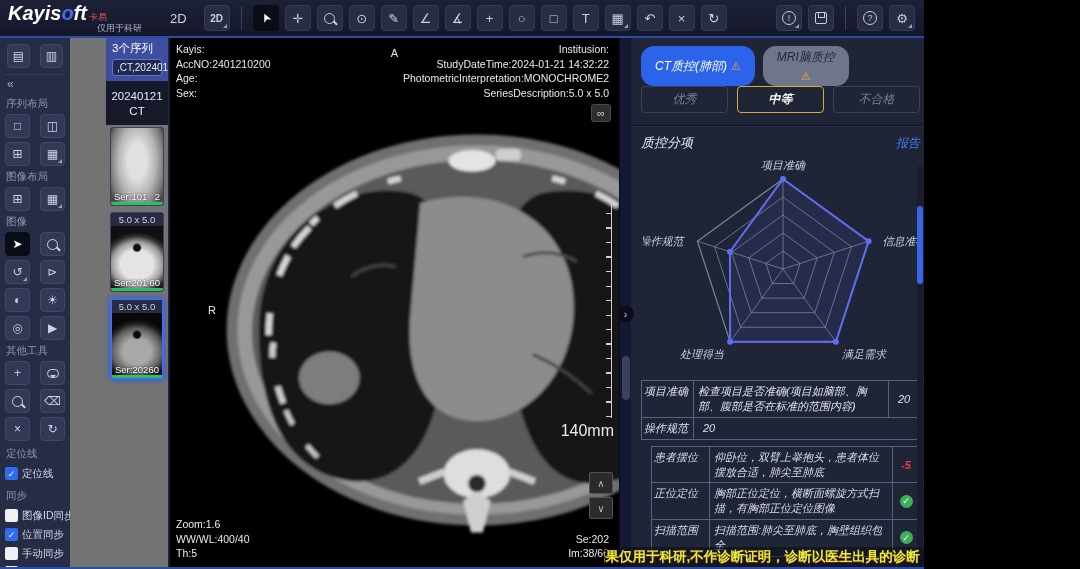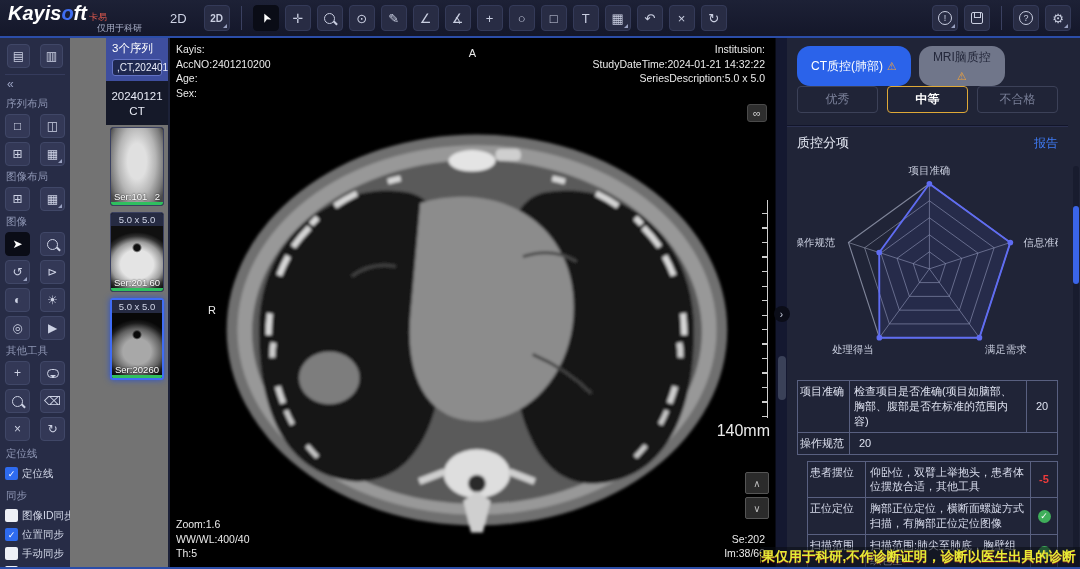--- a/index.html
+++ b/index.html
@@ -1,18 +1,18 @@
 <!DOCTYPE html>
 <html><head>
 <meta charset="utf-8">
 <style>
   * { margin:0; padding:0; box-sizing:border-box; }
   html,body { width:1080px; height:569px; overflow:hidden; background:#000; }
   body { font-family:"Liberation Sans","DejaVu Sans",sans-serif; color:#d8dcec; font-size:12px; }
-  #app { position:relative; width:1080px; height:569px; background:#101322; border-bottom:2px solid #2b4da8; display:flex; flex-direction:column; }
+  #app { position:relative; width:924px; height:569px; background:#101322; border-bottom:2px solid #2b4da8; display:flex; flex-direction:column; }
 
   
   #topbar { height:38px; flex:0 0 38px; background:linear-gradient(#1d2136,#14172a); border-bottom:2px solid #2b4da8; display:flex; align-items:center; position:relative; z-index:5; }
   #logo-block { width:170px; padding-left:8px; line-height:1; }
   #logo-line { display:flex; align-items:baseline; }
   #logo-name { font-size:20px; font-weight:bold; font-style:italic; color:#fff; letter-spacing:0; }
   #logo-name .o-accent { color:#3f6df0; }
   #logo-suffix { font-size:9px; color:#e05a4e; margin-left:2px; }
   #logo-tagline { font-size:9px; color:#aab0c8; text-align:right; padding-right:28px; margin-top:1px; }
   #mode-label { color:#cfd4e6; font-size:13px; margin:0 14px 0 0; }
@@ -85,21 +85,21 @@
   #ruler-label { position:absolute; right:5px; top:384px; font-size:16px; color:#eaeaea; }
   #stepper { position:absolute; right:6px; bottom:48px; display:flex; flex-direction:column; gap:3px; }
   .step-btn { width:24px; height:22px; background:#2b2b2b; border:1px solid #555; border-radius:2px; color:#bbb; font-size:10px; display:flex; align-items:center; justify-content:center; cursor:pointer; }
 
   
   #divider { width:12px; flex:0 0 12px; background:#141830; position:relative; border-left:1px solid #090b16; }
   #expand-btn { position:absolute; left:50%; top:268px; transform:translateX(-50%); width:16px; height:16px; border-radius:50%; background:#0b0d18; color:#cfd4e6; font-size:10px; display:flex; align-items:center; justify-content:center; cursor:pointer; z-index:3; }
   #divider-thumb { position:absolute; left:2px; top:318px; width:8px; height:44px; border-radius:4px; background:#3a4158; cursor:pointer; }
 
   
-  #qcpanel { width:293px; flex:0 0 293px; background:#202437; position:relative; padding:8px 22px 0 10px; overflow:hidden; }
+  #qcpanel { width:293px; flex:0 0 293px; background:#202437; position:relative; padding:8px 4px 0 10px; overflow:hidden;font-style:italic; }
   #qc-tabs { display:flex; gap:8px; }
   .qc-tab { display:flex; align-items:center; gap:4px; padding:3px 14px; border-radius:13px; font-size:12px; cursor:pointer; }
   .qc-tab.active { background:#2b63ea; color:#fff; }
   .qc-tab.inactive { background:#70768a; color:#23273a;flex-direction:column; }
   .warn-icon { color:#f0a23c; font-size:11px; }
   #qc-score { margin:10px 0 8px 0; font-size:12.5px; color:#dde1ef; }
   #qc-score-value { color:#f09f2f; font-weight:bold; }
   #grade-row { display:flex; gap:9px; }
   .grade-btn { flex:1; height:27px; border:1px solid #3c4158; border-radius:4px; background:transparent; color:#7a8099; font-size:12px; display:flex; align-items:center; justify-content:center; cursor:pointer; }
   .grade-btn.active { border-color:#dfa937; color:#ffffff; font-weight:bold; }
@@ -403,20 +403,21 @@
 
       <div id="ovl-tl" class="ovl">
           <div>Kayis:</div>
           <div>AccNO:2401210200</div>
           <div>Age:</div>
           <div>Sex:</div>
         </div>
       <div id="ovl-tr" class="ovl">
           <div>Institusion:</div>
           <div>StudyDateTime:2024-01-21 14:32:22</div>
+          <div>PhotometricInterpretation:MONOCHROME2</div>
           <div>SeriesDescription:5.0 x 5.0</div>
         </div>
       <div id="link-btn">∞</div>
       <div id="orient-a" class="ovl">A</div>
       <div id="orient-r" class="ovl">R</div>
       <div id="ruler"></div>
       <div id="ruler-label">140mm</div>
       <div id="ovl-bl" class="ovl">
           <div>Zoom:1.6</div>
           <div>WW/WL:400/40</div>
@@ -490,21 +491,21 @@
             <div class="q-score">20</div>
           </div>
           <div class="qrow">
             <div class="q-name">操作规范</div>
             <div class="q-score">20</div>
           </div>
         </div>
       <div id="qc-subtable">
           <div class="qrow">
             <div class="q-name">患者摆位</div>
-            <div class="q-desc">仰卧位，双臂上举抱头，患者体位摆放合适，其他工具</div>
+            <div class="q-desc">仰卧位，双臂上举抱头，患者体位摆放合适，肺尖至肺底</div>
             <div class="q-score">
               <span class="score-red">-5</span>
             </div>
           </div>
           <div class="qrow">
             <div class="q-name">正位定位</div>
             <div class="q-desc">胸部正位定位，横断面螺旋方式扫描，有胸部正位定位图像</div>
             <div class="q-score">
               <span class="check-badge">✓</span>
             </div>

